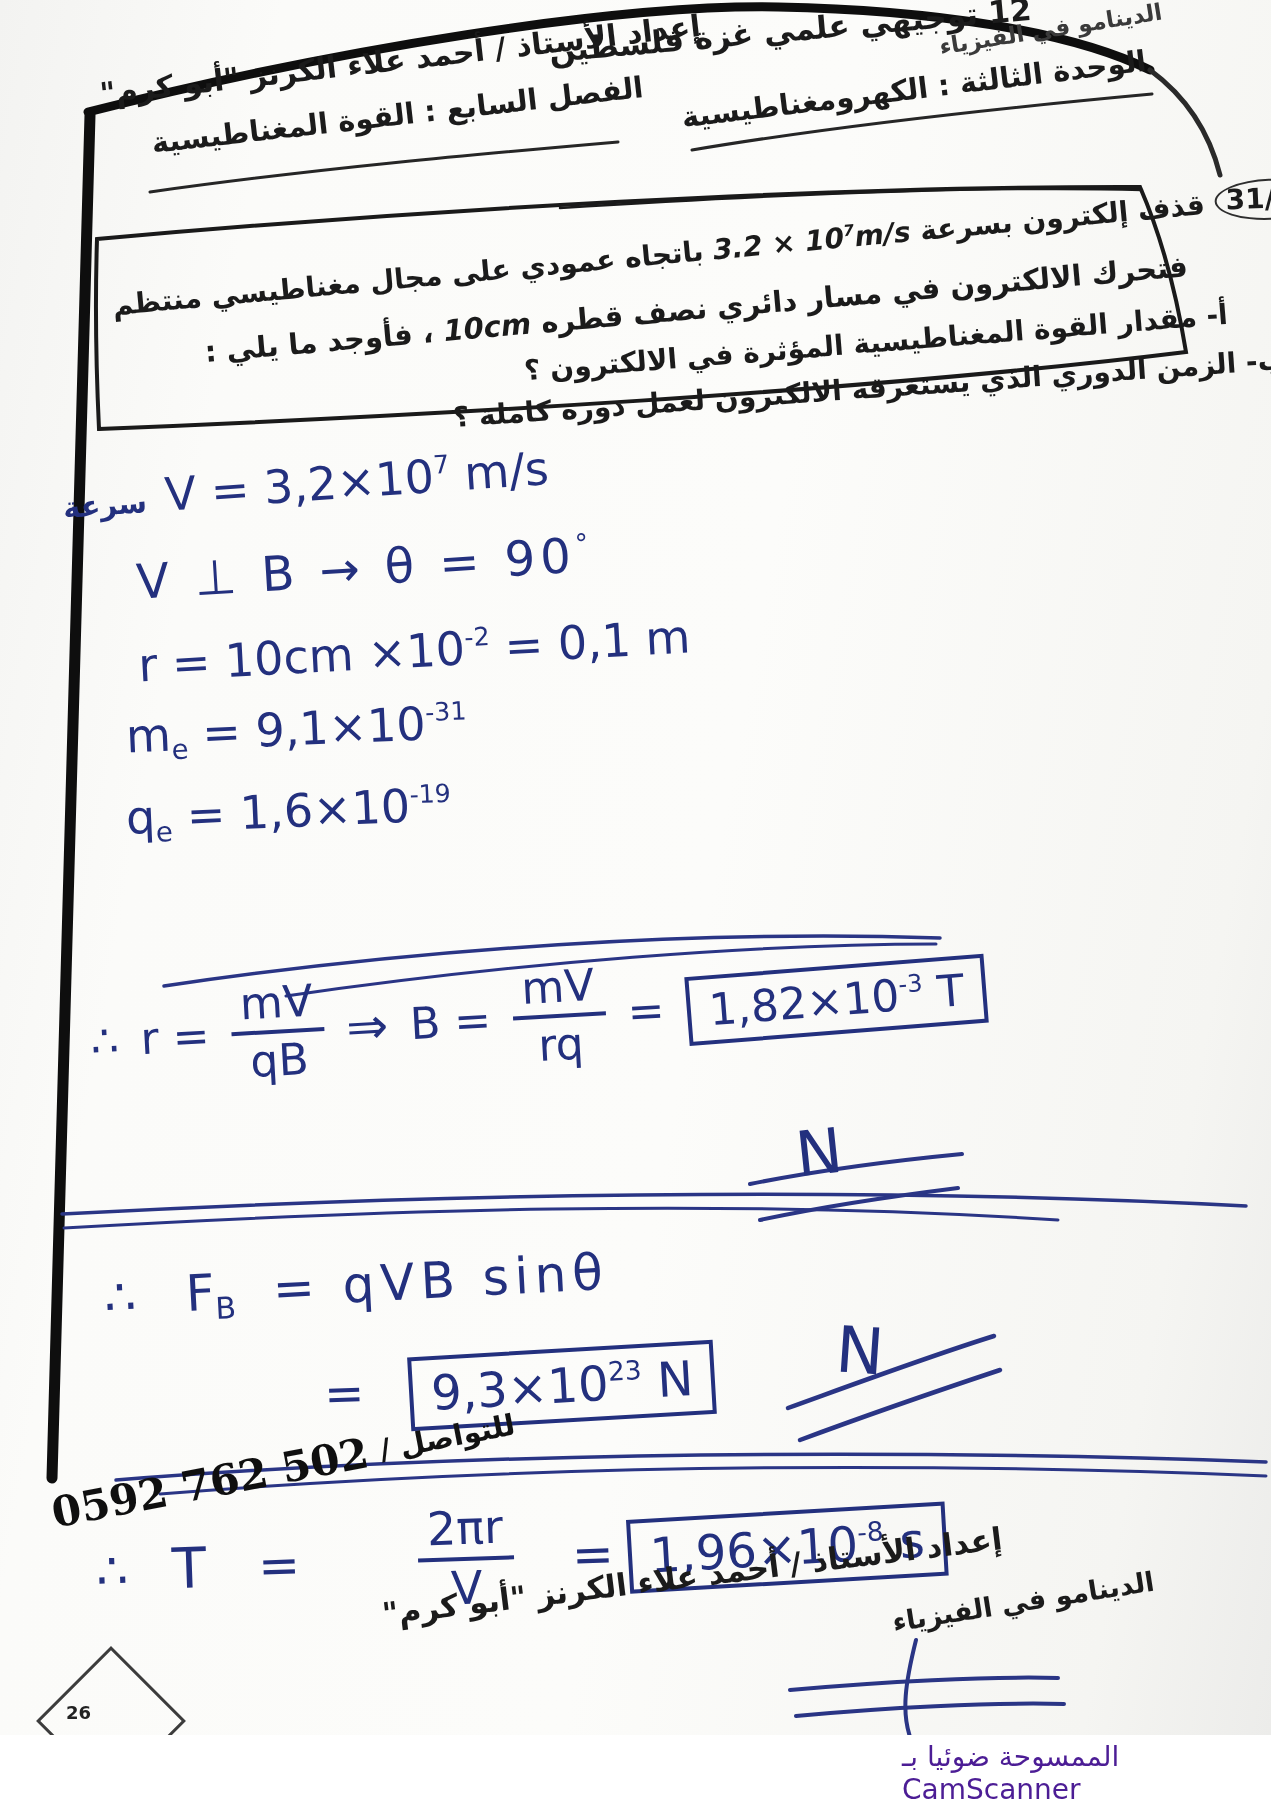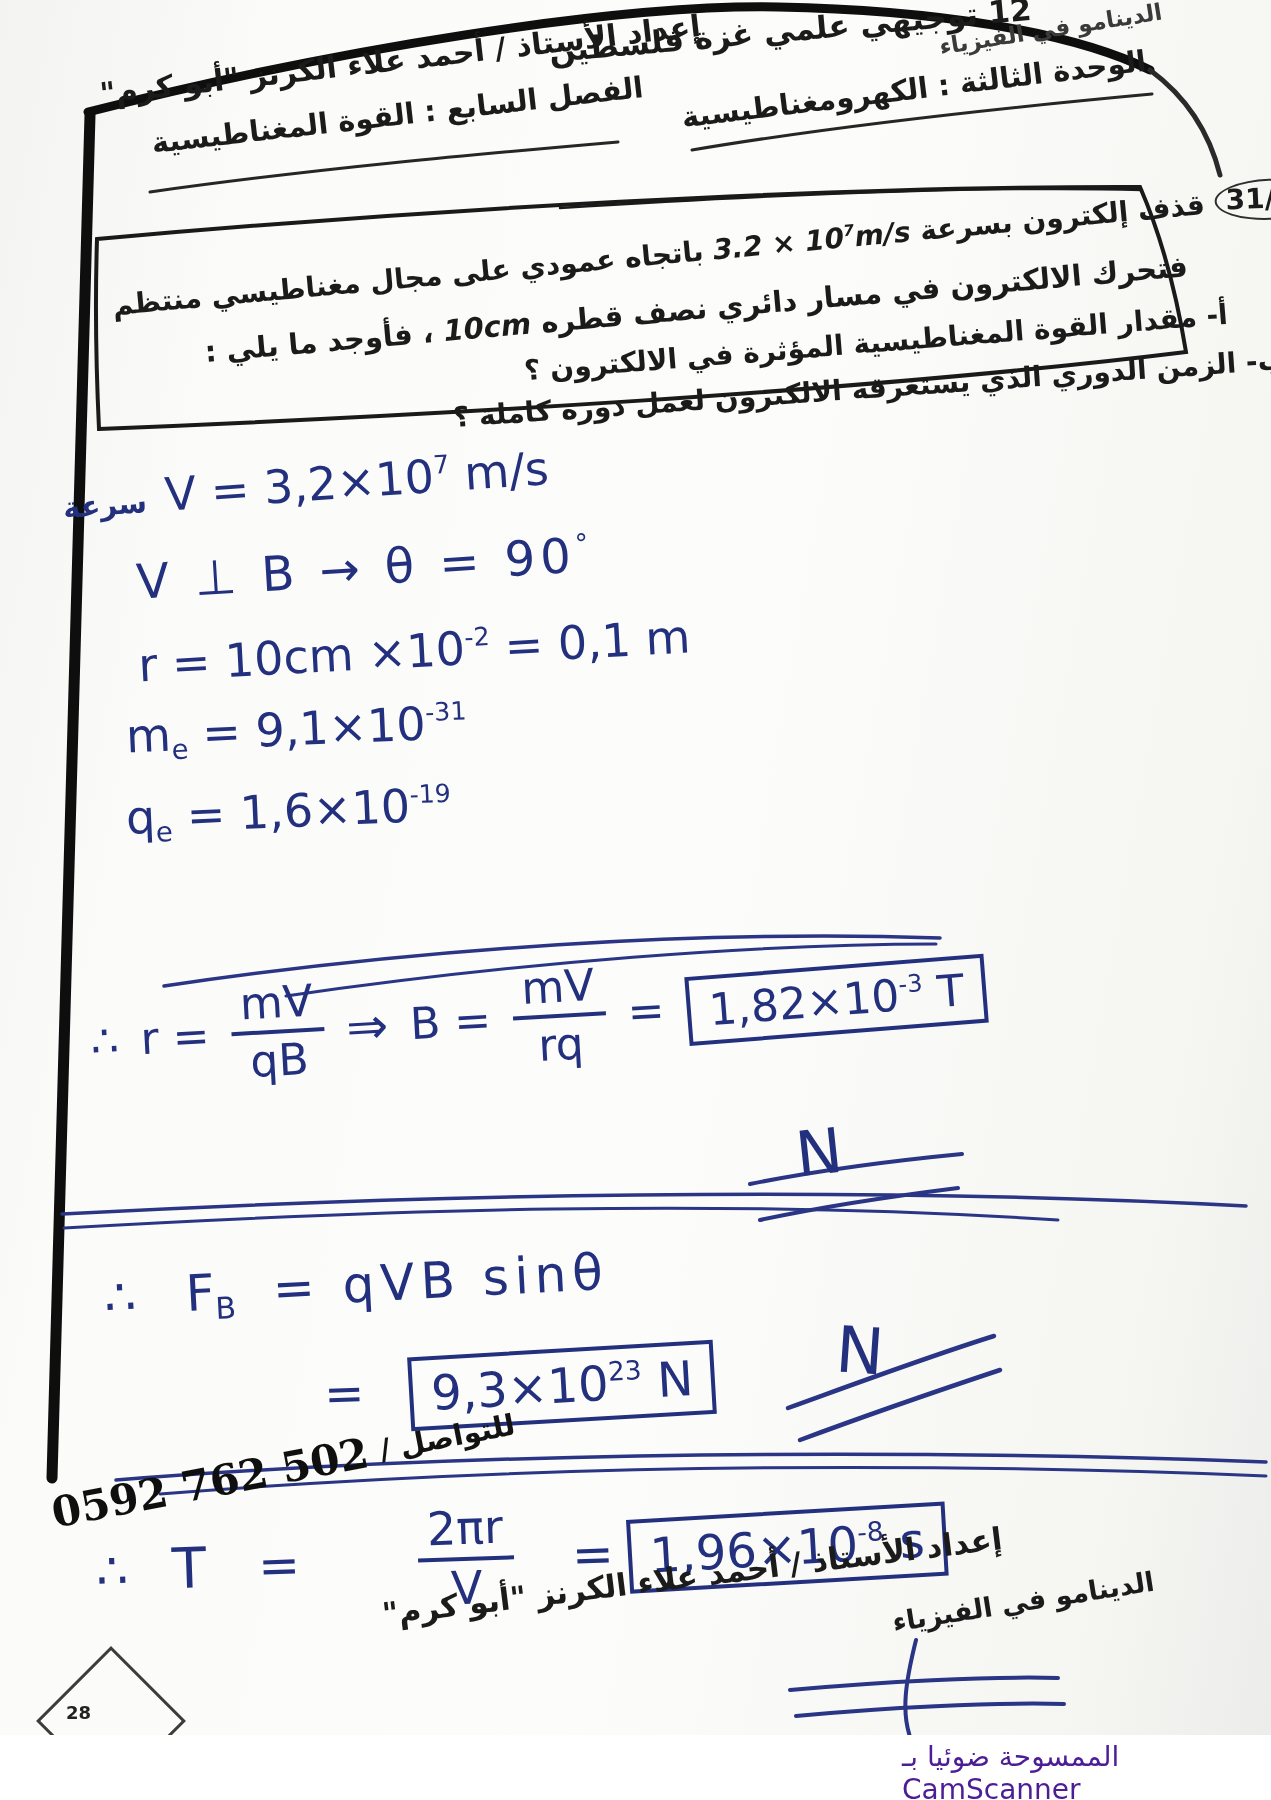--- a/index.html
+++ b/index.html
@@ -165,17 +165,17 @@
       <span class="ansbox"><span>1,96×10</span><span class="sp">-8</span> <span>s</span></span>
     </span>
 
     <span class="abs f-contact">
       <span class="f-lab">للتواصل /</span>
       <span class="f-num">0592 762 502</span>
     </span>
     <span class="abs pr f-prep rtl">إعداد الأستاذ / أحمد علاء الكرنز "أبو كرم"</span>
     <span class="abs pr f-brand rtl">الدينامو في الفيزياء</span>
     <div class="f-diamond"></div>
-    <span class="abs f-pnum">28</span>
+    <span class="abs f-pnum">26</span>
   </div>
 
   <span class="watermark">الممسوحة ضوئيا بـ CamScanner</span>
 </div>
 
 </body></html>

